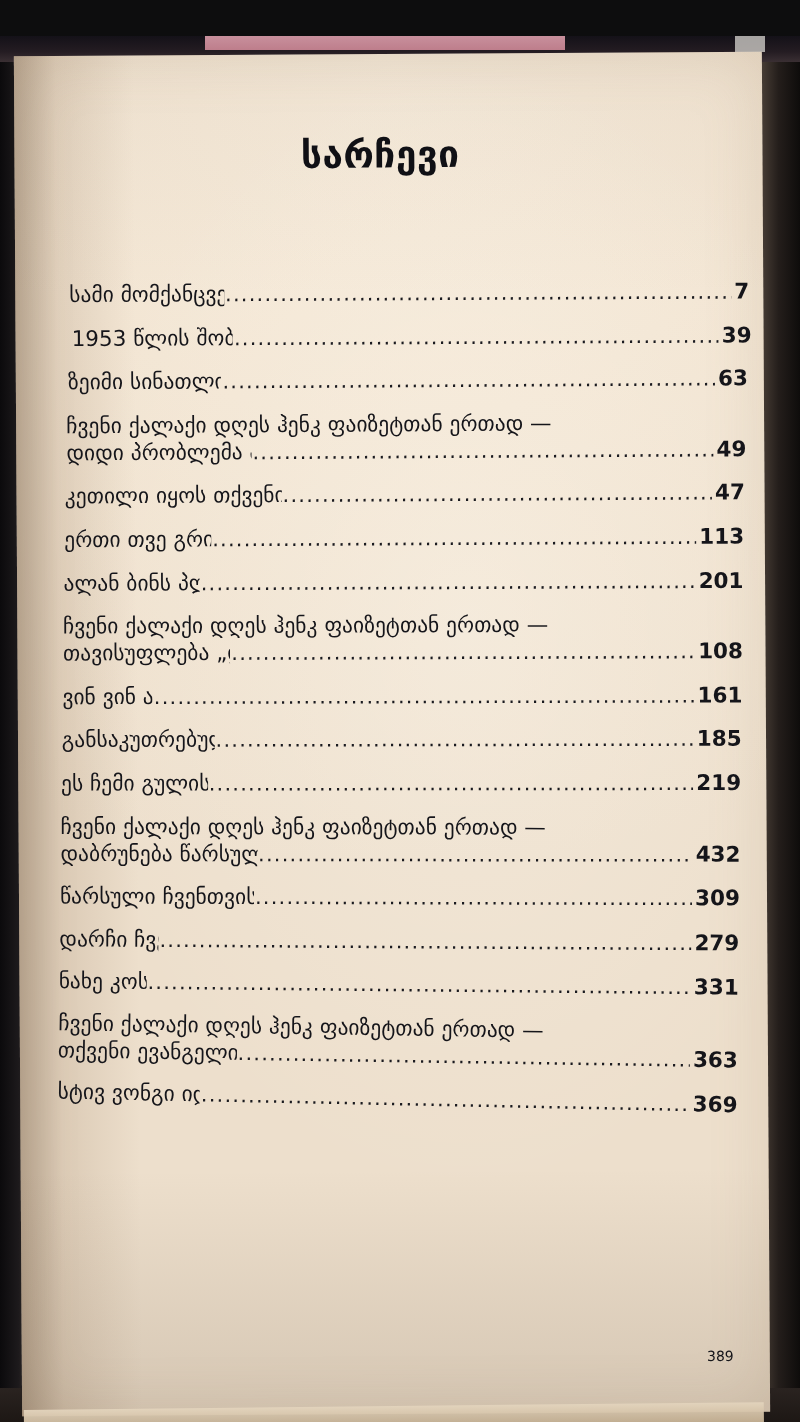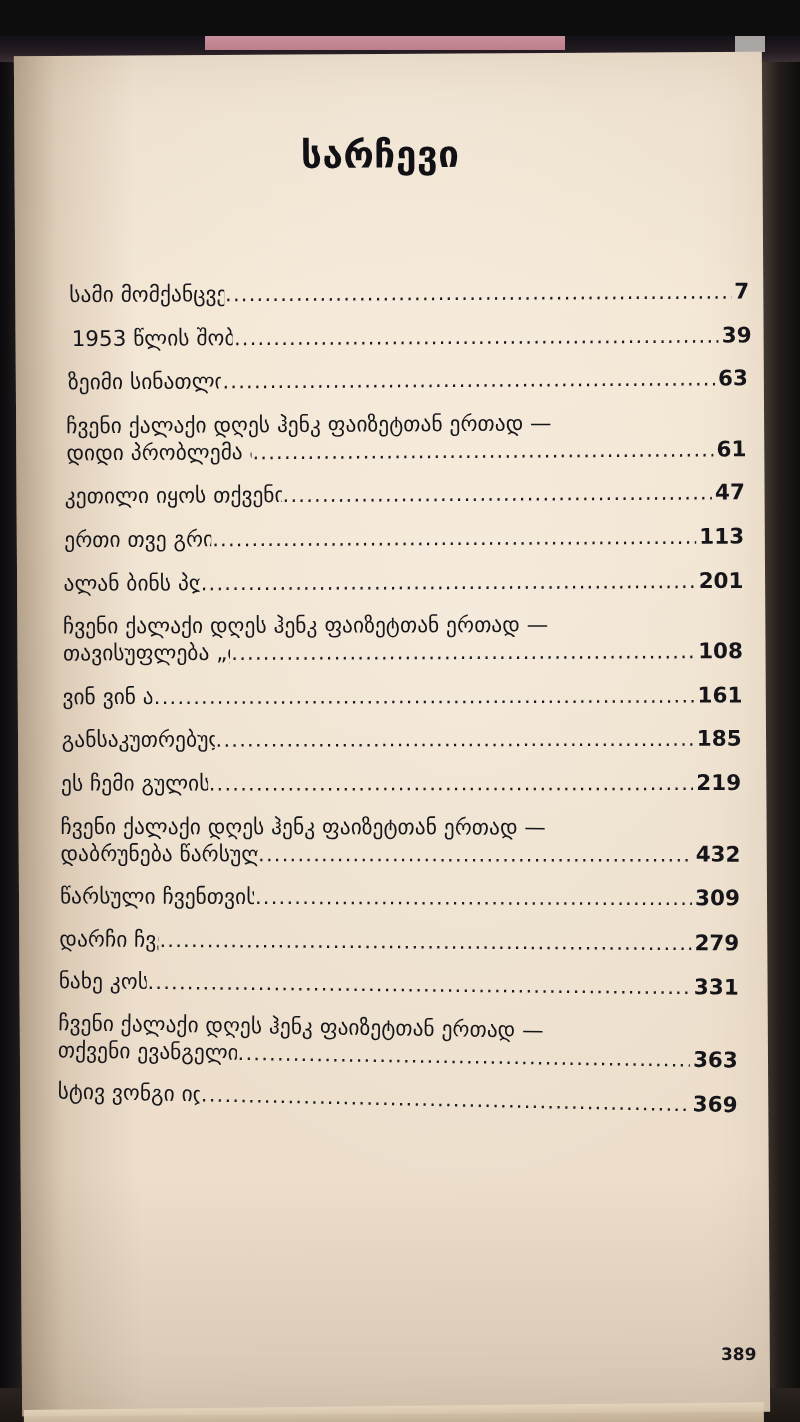--- a/index.html
+++ b/index.html
@@ -188,24 +188,24 @@
   .entry:nth-child(11) { transform: translateX(-4px) rotate(0.4deg); }
   .entry:nth-child(12) { transform: translateX(-5px) rotate(0.5deg); }
   .entry:nth-child(13) { transform: translateX(-6px) rotate(0.6deg); }
   .entry:nth-child(14) { transform: translateX(-7px) rotate(0.8deg); }
   .entry:nth-child(15) { transform: translateX(-8px) rotate(1.0deg); }
   .entry:nth-child(16) { transform: translateX(-9px) rotate(1.3deg); }
   .entry:nth-child(17) { transform: translateX(-10px) rotate(1.6deg); }
 
   .folio {
     position: absolute;
-    right: 44px;
+    right: 66px;
     bottom: 94px;
-    font-size: 17px;
-    font-weight: 700;
+    font-size: 14px;
+    font-weight: 400;
     color: #16161b;
     transform: rotate(-0.3deg);
   }
 </style>
 </head>
 <body>
 
 <div class="photo">
   <div class="bg-dark-left"></div>
   <div class="bg-dark-right"></div>
@@ -246,21 +246,21 @@
         </div>
       </li>
 
       <li class="entry">
         <div class="line cont">
           <span class="label">ჩვენი ქალაქი დღეს ჰენკ ფაიზეტთან ერთად —</span>
         </div>
         <div class="line">
           <span class="label">დიდი პრობლემა პრესის ოთახში</span>
           <span class="leader"></span>
-          <span class="page">61</span>
+          <span class="page">49</span>
         </div>
       </li>
 
       <li class="entry">
         <div class="line">
           <span class="label">კეთილი იყოს თქვენი მობრძანება მარსზე</span>
           <span class="leader"></span>
           <span class="page">47</span>
         </div>
       </li>

